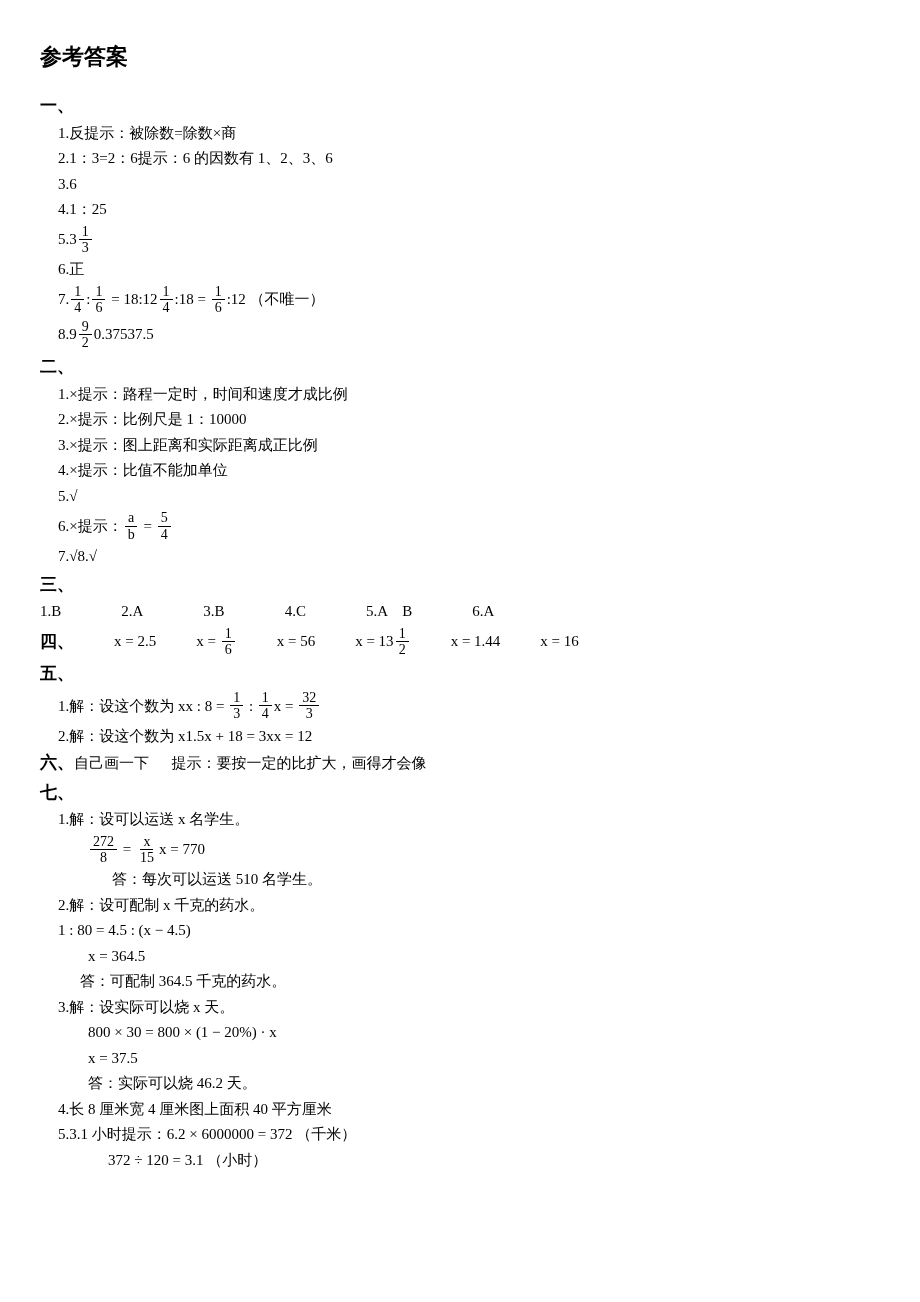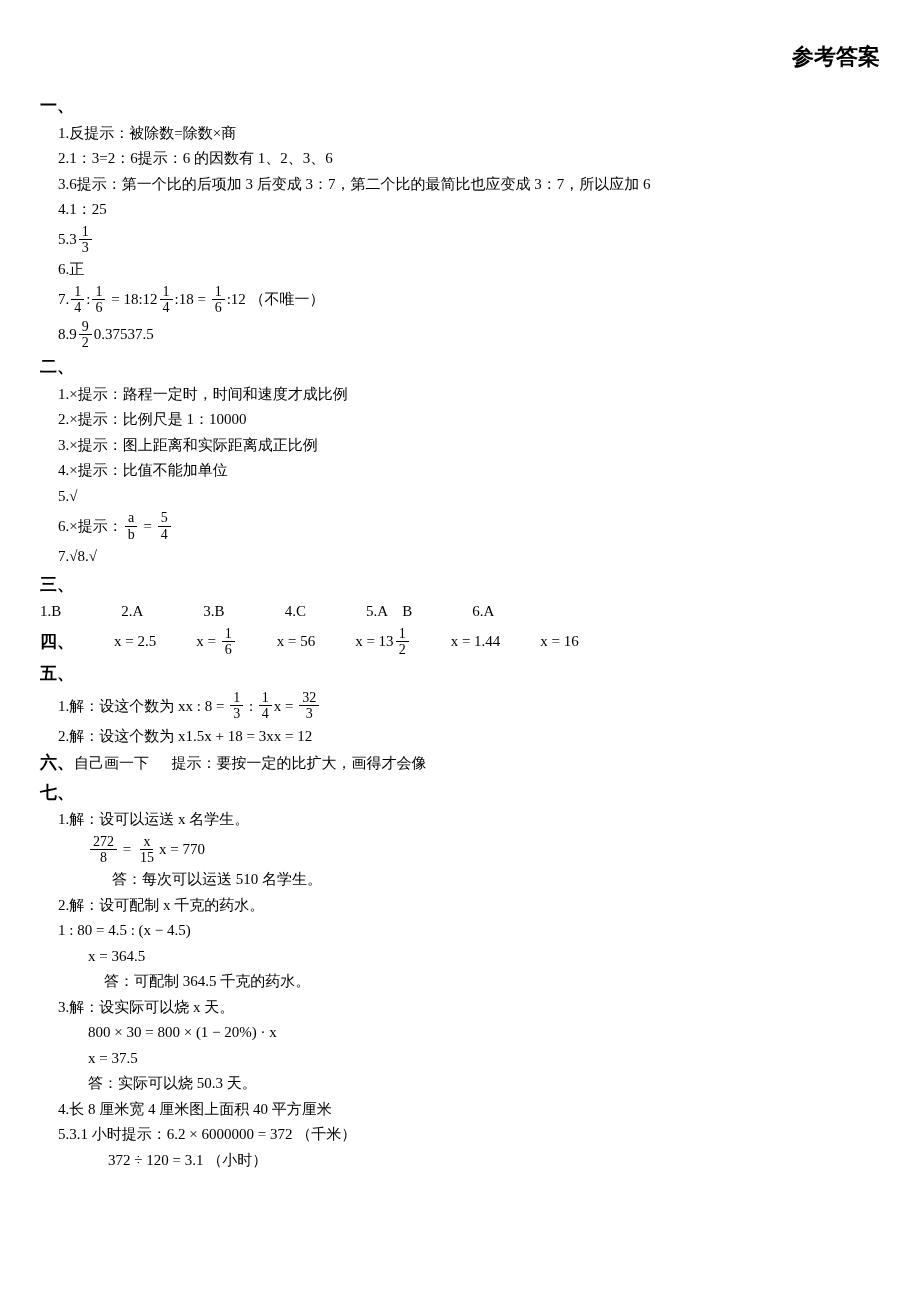--- a/index.html
+++ b/index.html
@@ -7,21 +7,21 @@
     font-size: 15px;
     line-height: 1.5;
     color: #000;
     background: #fff;
     width: 920px;
     margin: 0;
     padding: 40px 40px 40px 40px;
     box-sizing: border-box;
   }
   .title {
-    text-align: right;
+    text-align: left;
     font-weight: bold;
     font-size: 22px;
     margin-bottom: 20px;
   }
   .sec {
     font-weight: bold;
     font-size: 17px;
     margin-top: 4px;
   }
   .line {
@@ -74,21 +74,20 @@
   <span class="seg">1：3=2：6</span>
   <span class="seg">        </span>
   <span class="seg">提示：6 的因数有 1、2、3、6</span>
 </div>
 
 <div class="line">
   <span class="seg">3.</span>
   <span class="seg">  </span>
   <span class="seg">6</span>
   <span class="seg">        </span>
-  <span class="seg">提示：第一个比的后项加 3 后变成 3：7，第二个比的最简比也应变成 3：7，所以应加 6</span>
 </div>
 
 <div class="line">
   <span class="seg">4.</span>
   <span class="seg">  </span>
   <span class="seg">1：25</span>
 </div>
 
 <div class="line">
   <span class="seg">5.</span>
@@ -296,37 +295,37 @@
   <span class="seg">2.</span>
     <span class="seg">  </span>
   <span class="seg">解：设可配制 x 千克的药水。</span>
 </div>
 <div class="line" style="">
     <span class="seg">1 : 80 = 4.5 : (x − 4.5)</span>
   </div>
 <div class="line" style="margin-left:48px">
     <span class="seg">x = 364.5</span>
   </div>
-<div class="line" style="margin-left:64px">
+<div class="line" style="margin-left:40px">
     <span class="seg">答：可配制 364.5 千克的药水。</span>
   </div>
 
 <div class="line">
   <span class="seg">3.</span>
     <span class="seg">  </span>
   <span class="seg">解：设实际可以烧 x 天。</span>
 </div>
 <div class="line" style="margin-left:48px">
     <span class="seg">800 × 30 = 800 × (1 − 20%) · x</span>
   </div>
 <div class="line" style="margin-left:48px">
     <span class="seg">x = 37.5</span>
   </div>
 <div class="line" style="margin-left:48px">
-    <span class="seg">答：实际可以烧 50.3 天。</span>
+    <span class="seg">答：实际可以烧 46.2 天。</span>
   </div>
 
 <div class="line">
   <span class="seg">4.</span>
     <span class="seg">  </span>
   <span class="seg">长 8 厘米</span>
     <span class="seg">          </span>
   <span class="seg">宽 4 厘米</span>
     <span class="seg">          </span>
   <span class="seg">图上面积 40 平方厘米</span>

